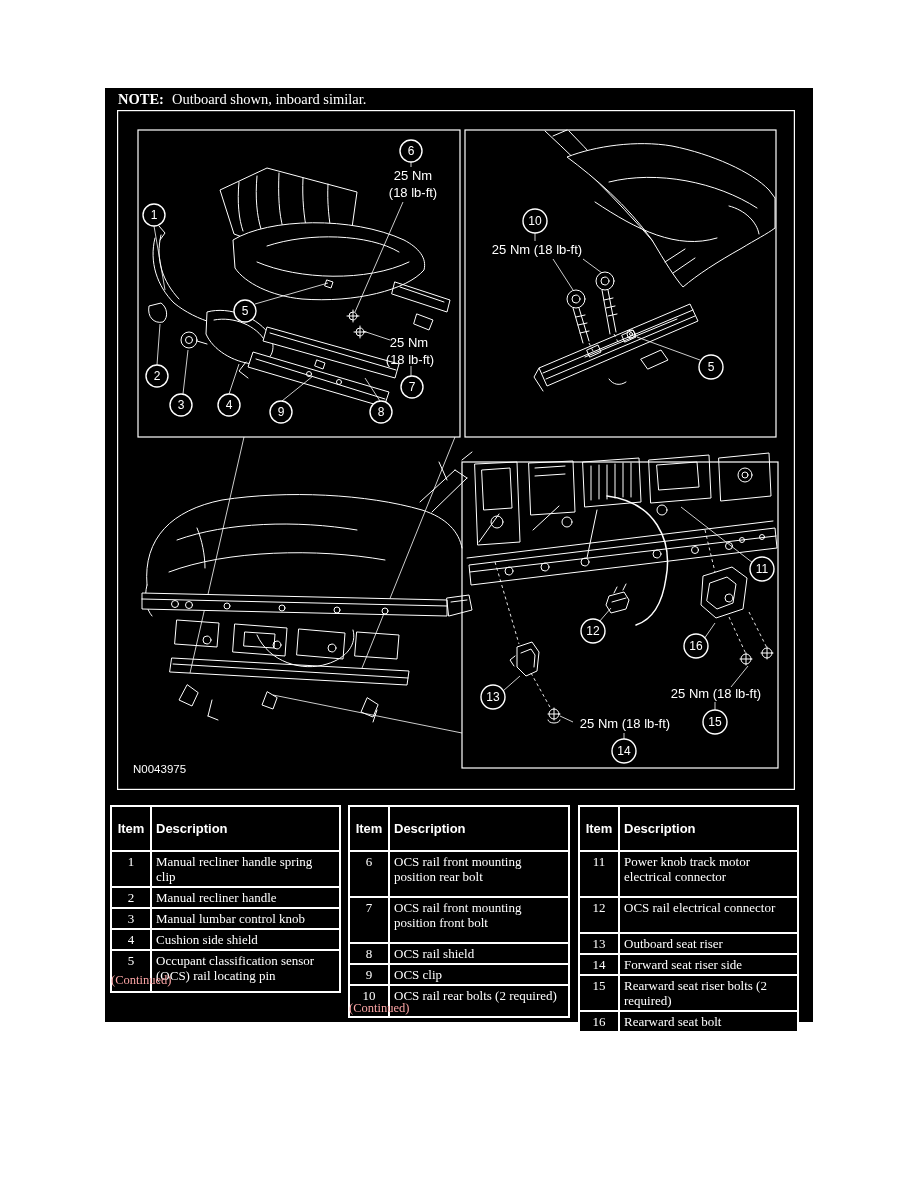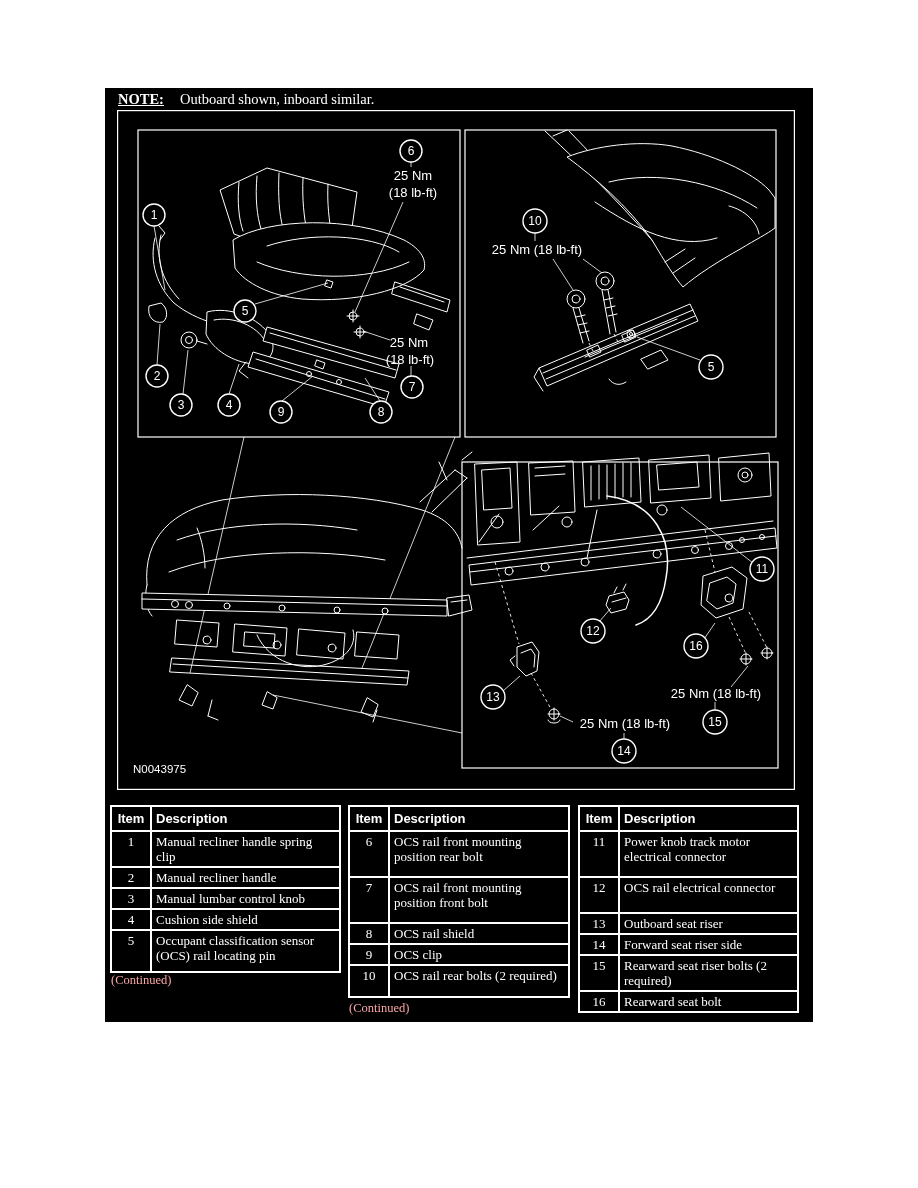--- a/index.html
+++ b/index.html
@@ -2,36 +2,36 @@
 <html><head>
 <meta charset="utf-8">
 <style>
   * { margin:0; padding:0; box-sizing:border-box; }
   html,body { background:#fff; }
   .page { position:relative; width:918px; height:1188px; background:#fff; overflow:hidden;
           font-family:"Liberation Serif", serif; }
   .figure-block { position:absolute; left:105px; top:88px; width:708px; height:934px;
                   background:#000; color:#fff; }
   .note { position:absolute; left:13px; top:3px; font-size:14.5px; color:#fff; white-space:nowrap; }
-  .note-label { font-weight:bold; margin-right:16px;text-decoration:underline; }
+  .note-label { font-weight:bold; margin-right:8px; }
   svg.diagram { position:absolute; left:12px; top:22px; }
   .frame-rect { fill:none; stroke:#fff; stroke-width:1.2; }
   .s    { stroke:#fff; stroke-width:1; fill:none; stroke-linecap:round; stroke-linejoin:round; }
   .sf   { stroke:#fff; stroke-width:1; fill:#000; stroke-linejoin:round; }
   .thin { stroke:#fff; stroke-width:0.8; fill:none; }
   .dash { stroke:#fff; stroke-width:0.9; fill:none; stroke-dasharray:3 3; }
   .co circle { fill:#000; stroke:#fff; stroke-width:1.4; }
   .co text { fill:#fff; font:12px "Liberation Sans", sans-serif; text-anchor:middle;
              dominant-baseline:central; }
   .lbl { fill:#fff; font:13px "Liberation Sans", sans-serif; text-anchor:middle; }
   .figid { fill:#fff; font:11.5px "Liberation Sans", sans-serif; }
   .ptable { position:absolute; border-collapse:collapse; background:#000; color:#fff;
             table-layout:fixed; }
   .ptable th, .ptable td { border:2px solid #fff; vertical-align:top; }
-  .ptable th { font:bold 13px "Liberation Sans", sans-serif; text-align:left; padding:4px 4px; height:16px; }
+  .ptable th { font:bold 13px "Liberation Sans", sans-serif; text-align:left; padding:14px 4px; height:16px; }
   .ptable th.c { text-align:center; }
   .ptable td { font:13px/15px "Liberation Serif", serif; padding:2px 4px; }
   .ptable td.c { text-align:center; }
   .t1 { left:5px;   top:717px; width:231px; }
   .t2 { left:243px; top:717px; width:222px; }
   .t3 { left:473px; top:717px; width:221px; }
   col.item { width:40px; }
   tr.h20 td { height:20px; } tr.h32 td { height:32px; } tr.h34 td { height:34px; }
   tr.h36 td { height:36px; } tr.h42 td { height:42px; } tr.h46 td { height:46px; }
   .cont { position:absolute; font-size:12.5px; color:#fca5a5;text-align:center; }

